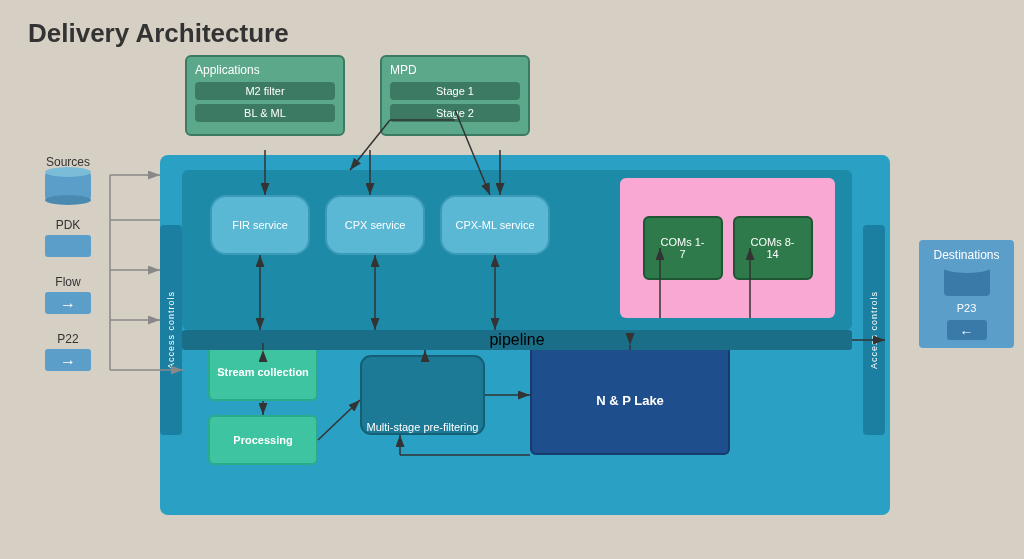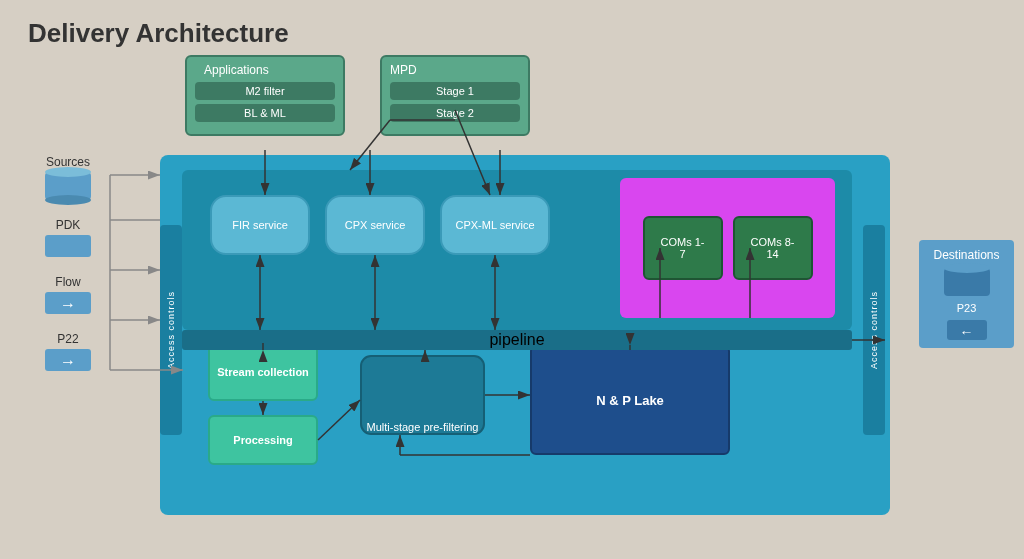--- a/index.html
+++ b/index.html
@@ -35,21 +35,20 @@
       background: #5ba88a;
       border: 2px solid #3d7a63;
       border-radius: 6px;
       padding: 6px 8px 8px 8px;
     }
     .applications-box .box-title {
       color: #fff;
       font-size: 12px;
       margin-bottom: 5px;
       font-weight: normal;
-      margin-left: 9px;
     }
     .applications-box .inner-item {
       background: #3d7a63;
       color: #fff;
       font-size: 11px;
       border-radius: 4px;
       padding: 3px 6px;
       margin-bottom: 4px;
       text-align: center;
     }
@@ -435,21 +434,21 @@
   </div>
 
   <div class="service-box" style="left:440px; top:195px; width:110px; height:60px;">
     <span>CPX-ML service</span>
   </div>
 
   <div class="service-box" style="left:325px; top:195px; width:100px; height:60px;">
     <span>CPX service</span>
   </div>
 
-  <div style="position:absolute; left:620px; top:178px; width:215px; height:140px; background:#d946ef; border-radius:6px; display:flex; align-items:center; justify-content:center; gap:10px;">
+  <div style="position:absolute; left:620px; top:178px; width:215px; height:140px; background:#f9a8d4; border-radius:6px; display:flex; align-items:center; justify-content:center; gap:10px;">
     <div class="com-box">
       <span>COMs 1-7</span>
     </div>
     <div class="com-box">
       <span>COMs 8-14</span>
     </div>
   </div>
 
   <div class="pipeline-bar">
     <span>pipeline</span>

